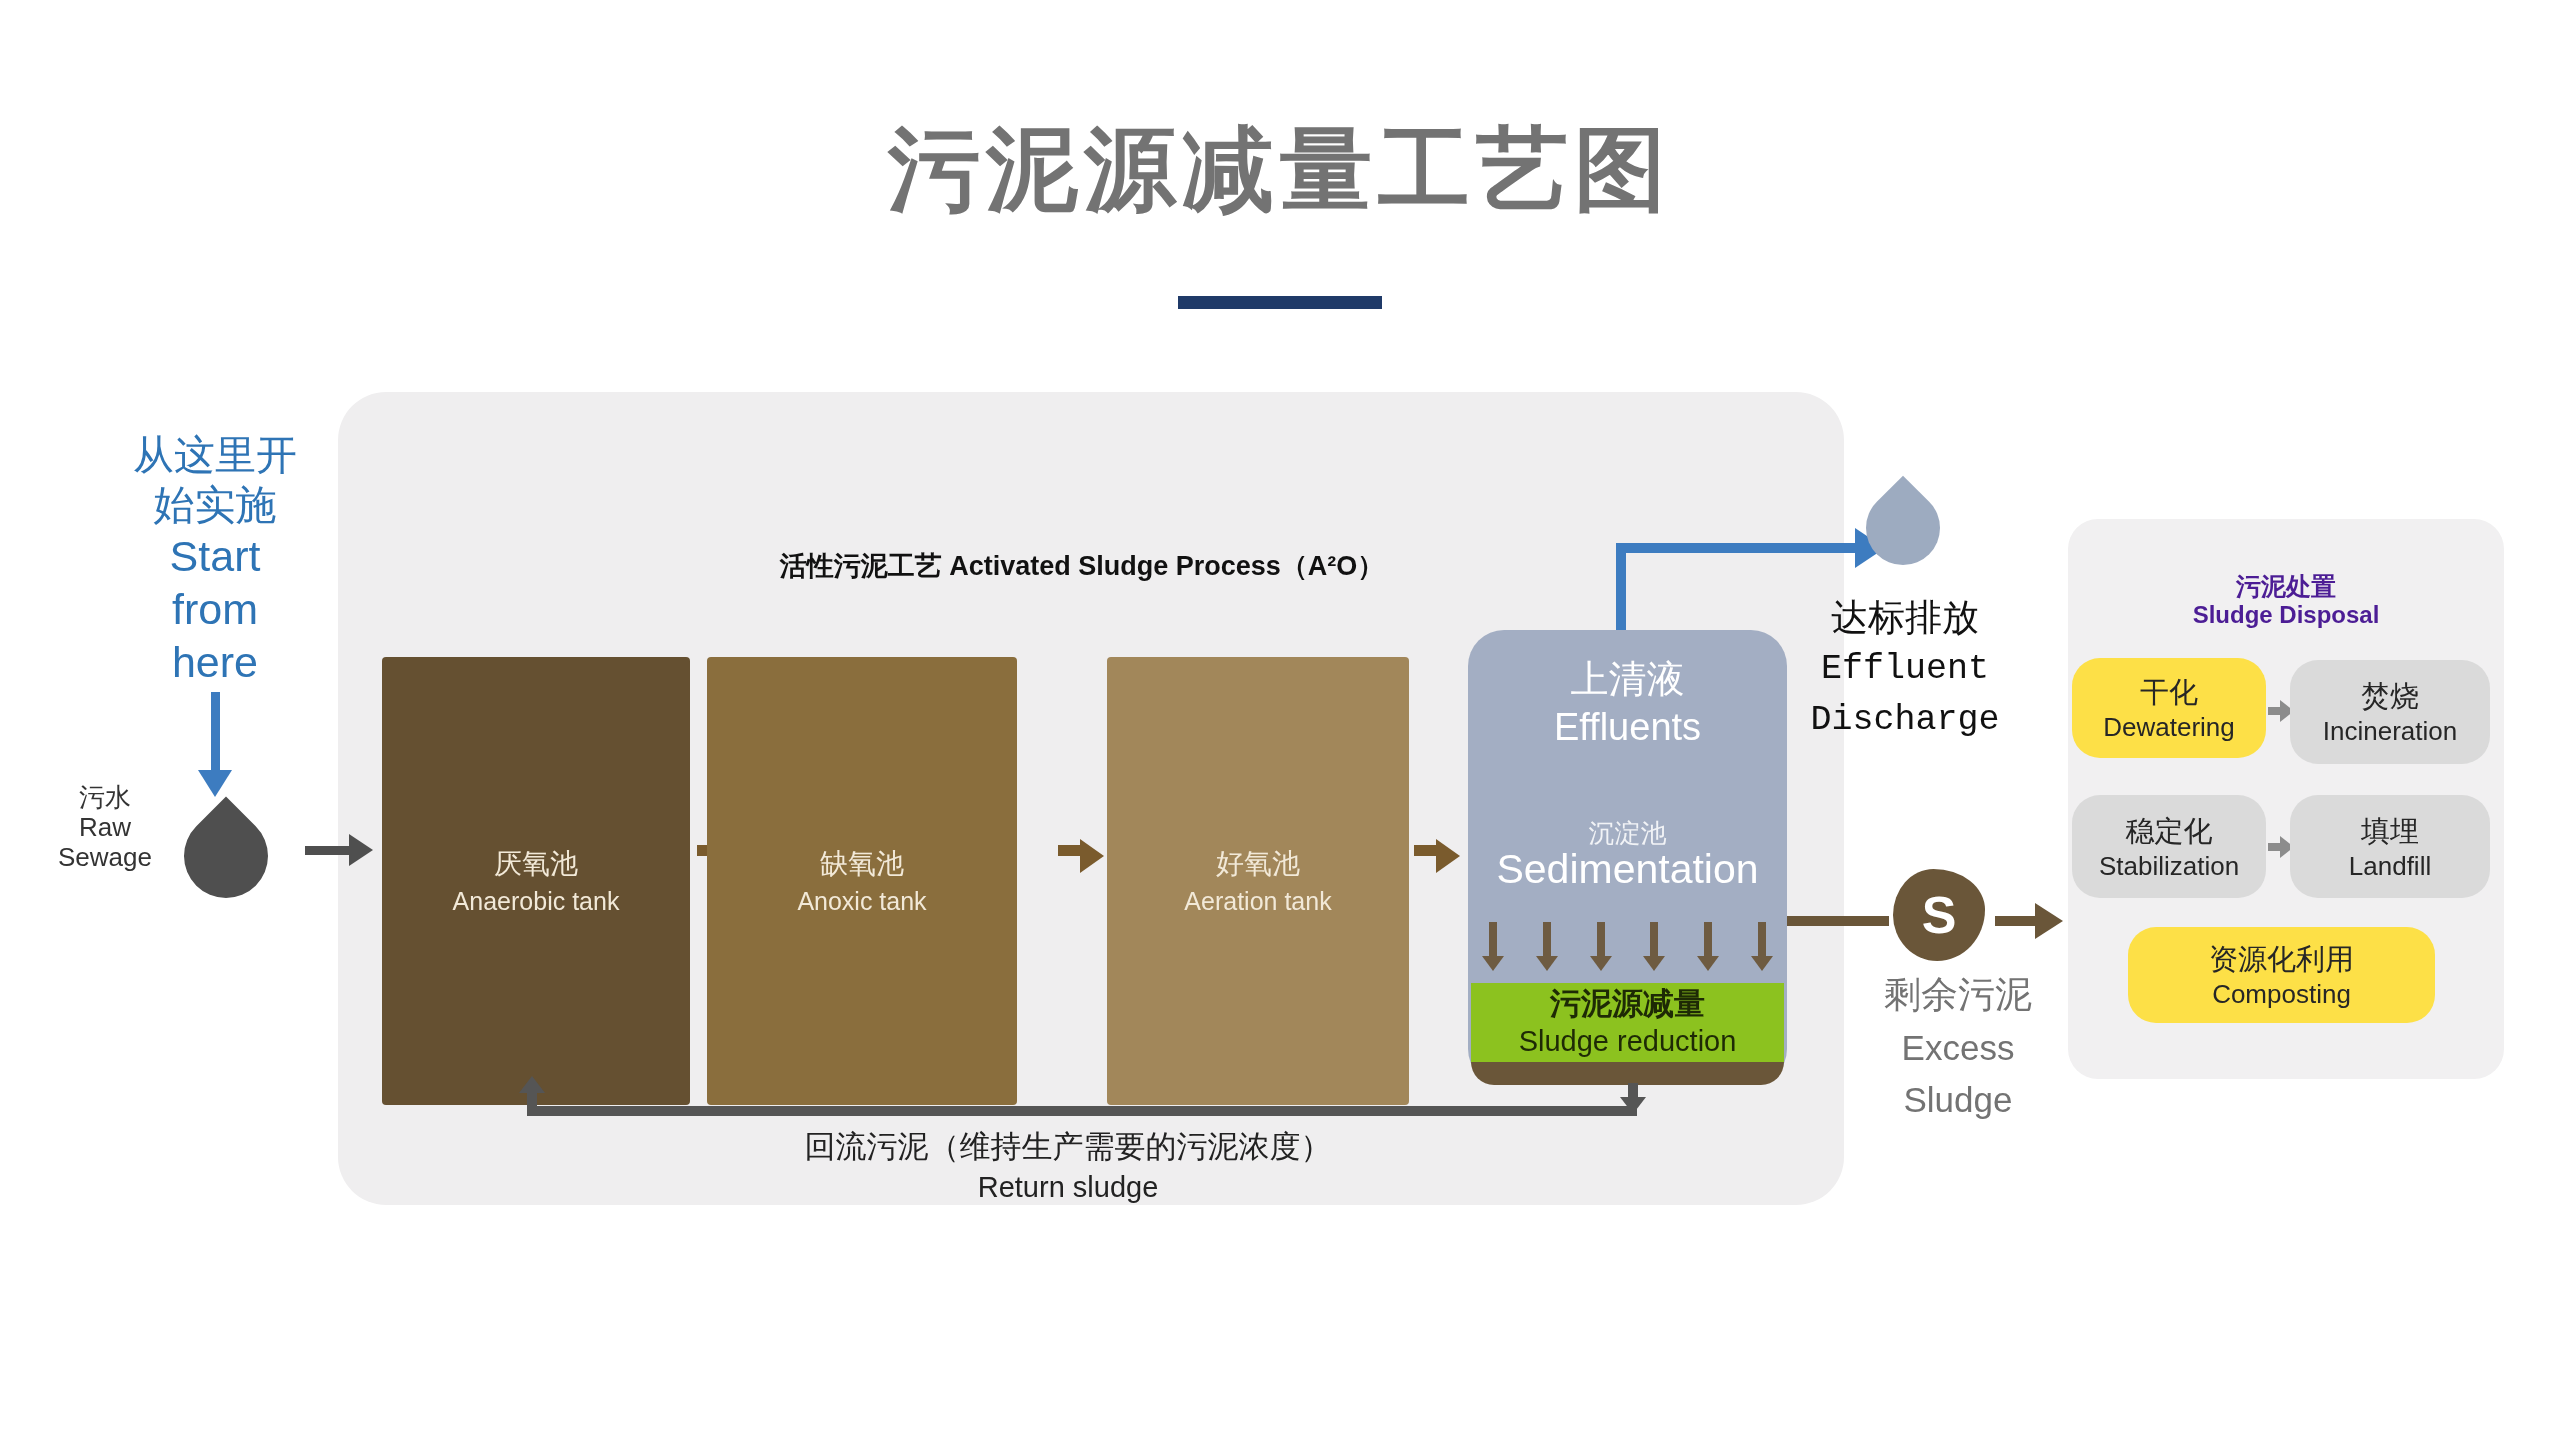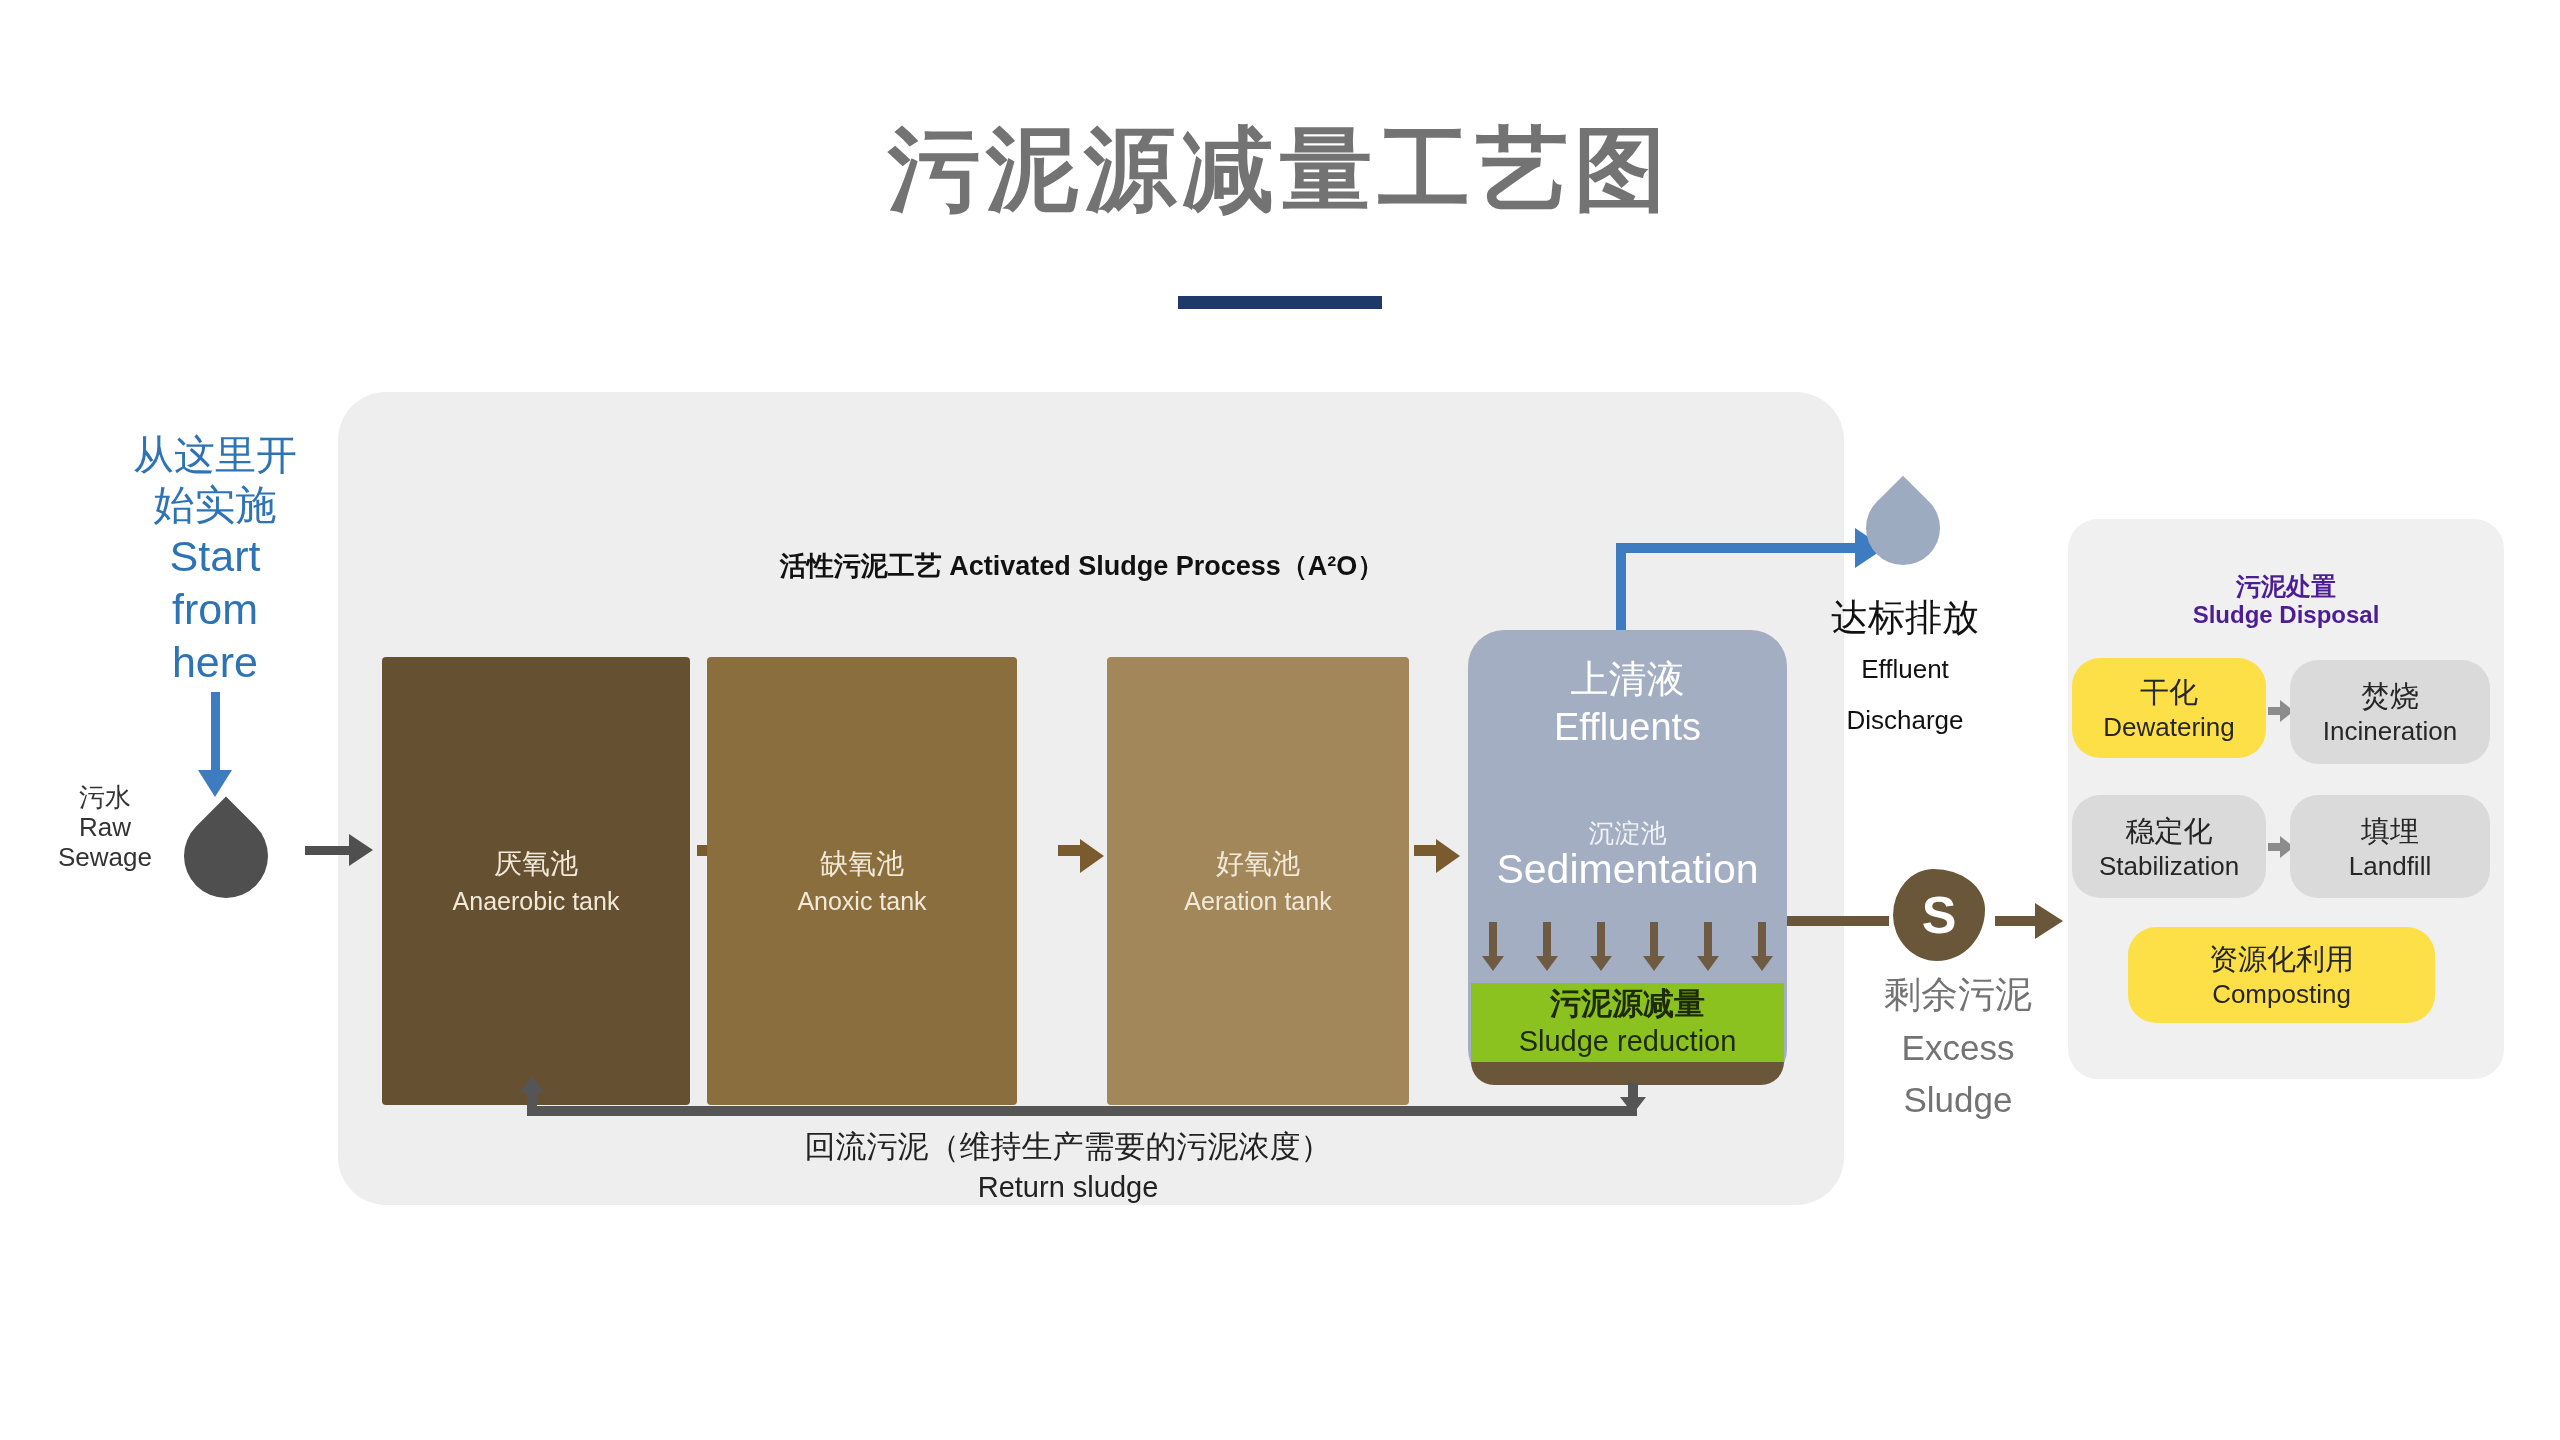--- a/index.html
+++ b/index.html
@@ -64,21 +64,21 @@
   .green-bar .en{font-size:29px;line-height:35px;}
   .sed-bottom{left:3px;top:432px;width:313px;height:23px;background:#6a5639;border-radius:0 0 34px 34px;}
 
   
   .pipe-v{left:1616px;top:543px;width:10px;height:87px;background:#3d7cc0;}
   .pipe-h{left:1616px;top:543px;width:241px;height:10px;background:#3d7cc0;}
   .pipe-head{left:1855px;top:528px;width:0;height:0;border-top:20px solid transparent;border-bottom:20px solid transparent;border-left:30px solid #3d7cc0;}
   .eff-droplet{left:1866px;top:491px;width:74px;height:74px;background:#9dabc0;}
   .eff-label{left:1775px;top:592px;width:260px;color:#111;}
   .eff-label .zh{font-size:37px;line-height:52px;}
-  .eff-label .en{font-size:26px;line-height:51px;}
+  .eff-label .en{font-size:35px;line-height:51px;font-family:Liberation Mono, monospace;}
 
   
   .ex-line{left:1787px;top:916px;width:102px;height:10px;background:#6a5639;}
   .s-blob{left:1893px;top:869px;width:92px;height:92px;background:#6a5639;border-radius:44% 56% 52% 48% / 50% 44% 56% 50%;display:flex;align-items:center;justify-content:center;}
   .s-blob span{color:#fff;font-size:52px;font-weight:bold;font-family:"Liberation Sans",sans-serif;}
   .ex-shaft{left:1995px;top:916px;width:40px;height:10px;background:#6a5639;}
   .ex-head{left:2035px;top:903px;width:0;height:0;border-top:18px solid transparent;border-bottom:18px solid transparent;border-left:28px solid #6a5639;}
   .ex-label{left:1828px;top:968px;width:260px;color:#737373;}
   .ex-label .zh{font-size:37px;line-height:54px;}
   .ex-label .en{font-size:35px;line-height:52px;}

